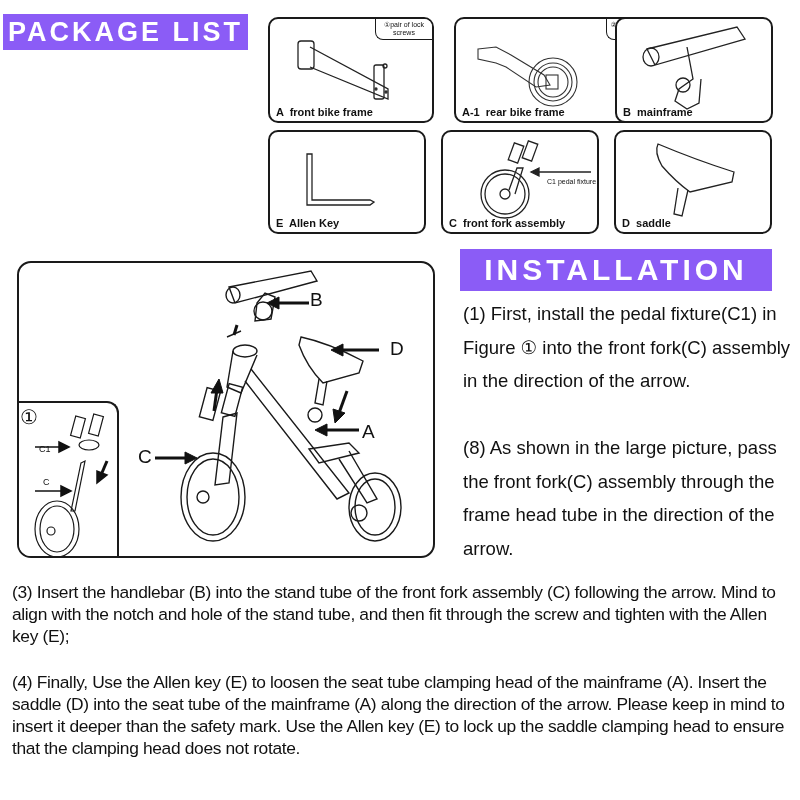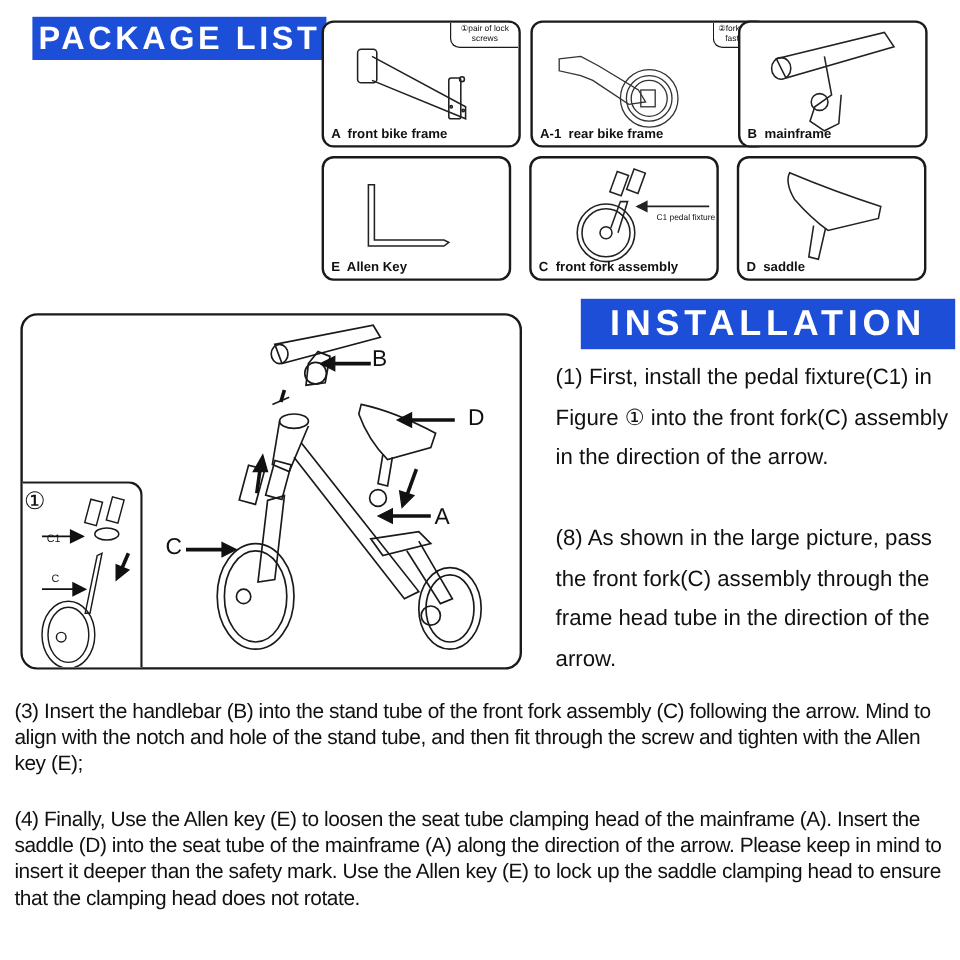--- a/index.html
+++ b/index.html
@@ -1,17 +1,17 @@
 <!DOCTYPE html>
 <html><head>
 <meta charset="utf-8">
 <style>
   html, body { margin: 0; padding: 0; background: #ffffff; }
   body { width: 800px; height: 800px; position: relative; overflow: hidden; font-family: "Liberation Sans", sans-serif; color: #111; }
-  .banner { position: absolute; background: #1d4ed8; color: #ffffff; font-family: "Liberation Sans", sans-serif; font-weight: bold; letter-spacing: 3px; display: flex; align-items: center; justify-content: center; margin-left: 24px; }
+  .banner { position: absolute; background: #8b5cf6; color: #ffffff; font-family: "Liberation Sans", sans-serif; font-weight: bold; letter-spacing: 3px; display: flex; align-items: center; justify-content: center; }
   #banner-package { left: 3px; top: 14px; width: 245px; height: 36px; font-size: 27px; }
   #banner-install { left: 460px; top: 249px; width: 312px; height: 42px; font-size: 30px; letter-spacing: 4px; }
   .card { position: absolute; border: 2px solid #1a1a1a; border-radius: 10px; background: #fff; box-sizing: border-box; overflow: hidden; padding-left: 24px; }
   .card .label { position: absolute; left: 6px; bottom: 3px; font-size: 11px; font-weight: bold; white-space: pre; }
   .card svg { position: absolute; left: 0; top: 0; }
   .tag { position: absolute; right: 0; top: 0; border-left: 1.5px solid #1a1a1a; border-bottom: 1.5px solid #1a1a1a; border-bottom-left-radius: 8px; background: #fff; font-size: 7px; line-height: 8px; padding: 2px 3px; text-align: center; }
   #big-figure { position: absolute; left: 17px; top: 261px; width: 418px; height: 297px; border: 2px solid #1a1a1a; border-radius: 14px; box-sizing: border-box; overflow: hidden; background: #fff; }
   #inset { position: absolute; left: -2px; top: 138px; width: 102px; height: 160px; border: 2px solid #1a1a1a; border-top-right-radius: 12px; border-left: none; border-bottom: none; box-sizing: border-box; background:#fff; }
   .callout { position: absolute; font-size: 19px; font-family: "Liberation Sans", sans-serif; }
   .step-side { position: absolute; left: 463px; width: 335px; font-size: 18.5px; line-height: 33.5px; }
@@ -34,21 +34,21 @@
       <rect x="104" y="46" width="10" height="34" rx="2"></rect>
       <circle cx="115" cy="47" r="2"></circle>
       <circle cx="106" cy="70" r="1"></circle>
         <circle cx="116" cy="73" r="1"></circle>
     </g>
   </svg>
   <div class="tag" style="width:50px;">①pair of lock screws</div>
   <div class="label">A  front bike frame</div>
 </div>
 
-<div class="card" style="left:442px;top:17px;width:199px;height:106px;">
+<div class="card" style="left:454px;top:17px;width:199px;height:106px;">
   <svg width="166" height="106">
     <g fill="none" stroke="#333" stroke-width="1.1">
       <path d="M22 30 L40 28 L55 36 L88 56 L94 66 L80 68 L50 48 L40 44 L22 40 Z"></path>
       <circle cx="97" cy="63" r="24"></circle>
         <circle cx="97" cy="63" r="19"></circle>
         <circle cx="97" cy="63" r="15"></circle>
       <rect x="90" y="56" width="12" height="14"></rect>
     </g>
   </svg>
   <div class="tag" style="width:38px;">②fork blade fastener</div>

